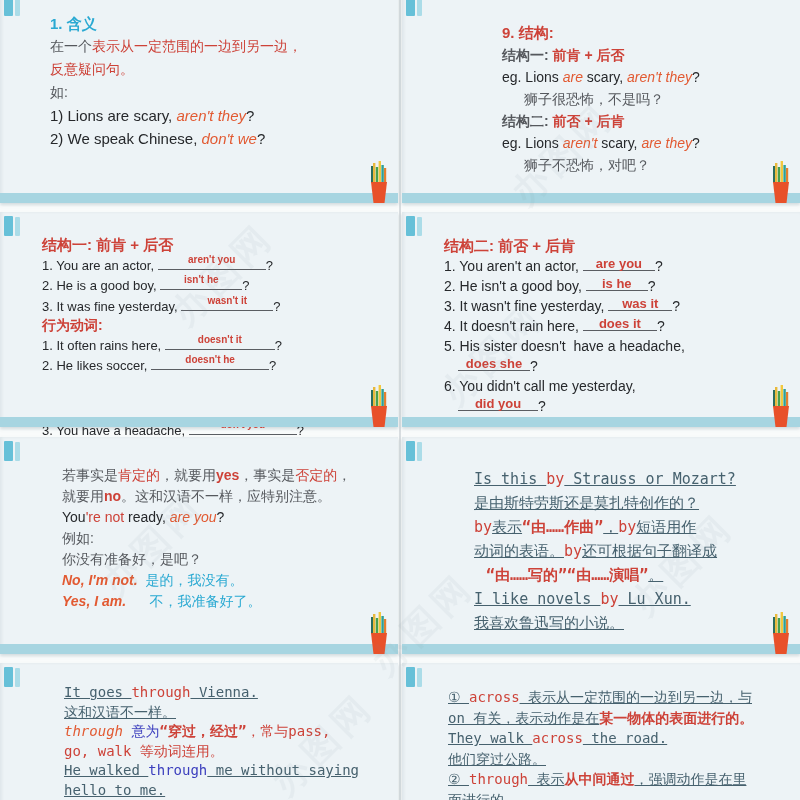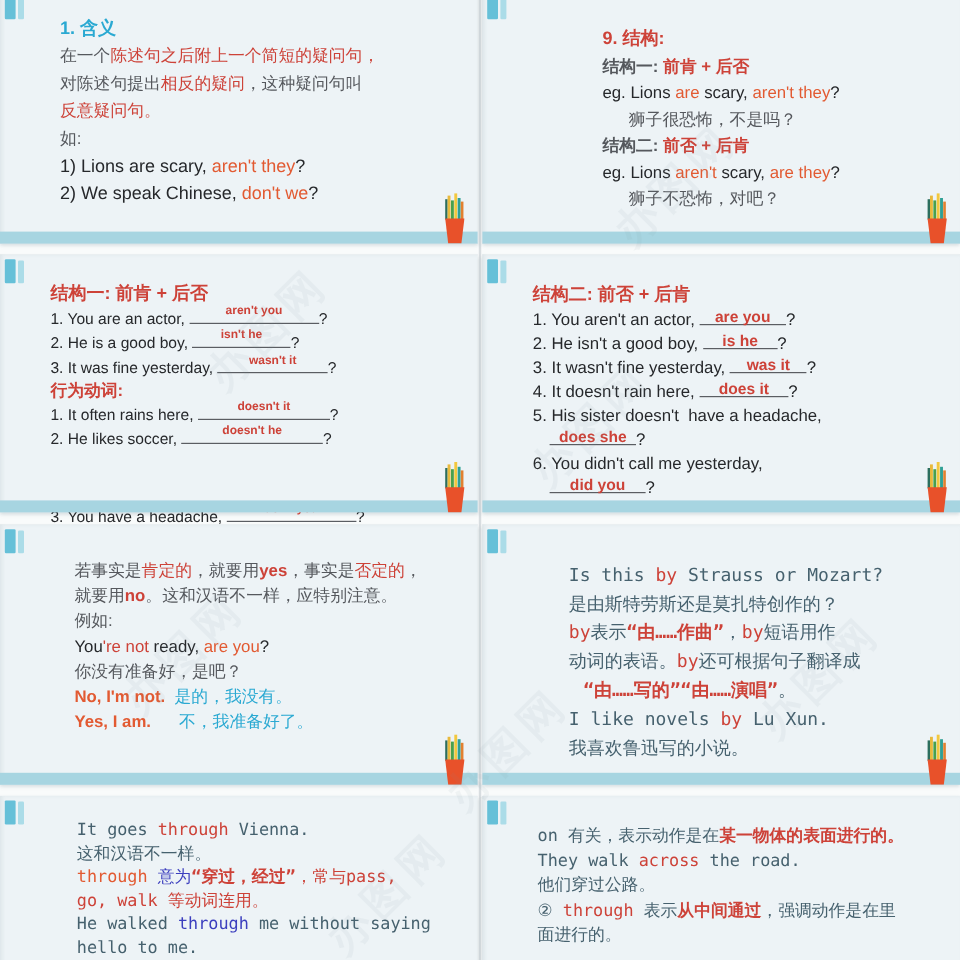--- a/index.html
+++ b/index.html
@@ -34,44 +34,43 @@
   #s3 .content{left:42px;top:24px;font-size:13px;line-height:18.5px;}
   #s4 .content{left:42px;top:24px;font-size:14px;line-height:20px;}
   #s5 .content{left:62px;top:28px;font-size:14px;line-height:21px;}
   #s6 .content{left:72px;top:30px;font-size:15px;line-height:24px;}
   #s7 .content{left:64px;top:20px;font-size:14px;line-height:19.5px;}
   #s8 .content{left:46px;top:24px;font-size:14px;line-height:20.5px;}
   .mono{font-family:"DejaVu Sans Mono","Liberation Mono",monospace;}
   .line{white-space:pre;}
   .b{font-weight:700;}
   .c-dark{color:var(--c-dark);} .c-black{color:var(--c-black);}
-  .c-red{color:var(--c-red);}   .c-orange{color:var(--c-orange);}
-  .c-cyan{color:var(--c-cyan);text-align:right;} .c-slate{color:var(--c-slate);}
+  .c-red{color:var(--c-red);}   .c-orange{color:var(--c-orange);font-style:italic;}
+  .c-cyan{color:var(--c-cyan);text-align:right;} .c-slate{color:var(--c-slate);text-decoration:underline;}
   .c-blue{color:var(--c-blue);}
   .blank{display:inline-block;position:relative;height:14px;
          border-bottom:1.5px solid #5a5d62;vertical-align:baseline;}
   .blank .ans{position:absolute;left:50%;transform:translateX(-50%);bottom:0;
               font-size:13px;line-height:1;font-weight:700;color:var(--c-red);white-space:nowrap;}
   .blank.raised .ans{bottom:4px;font-size:10px;}
   .wm{position:absolute;z-index:5;color:#7e939c;opacity:.07;font-size:36px;
       letter-spacing:6px;transform:rotate(-45deg);pointer-events:none;font-weight:700;}
 </style>
 </head>
 <body>
 
 <div class="viewport">
   <div class="vline"></div>
 
   <div class="slide" id="s1">
     <span class="deco d1"></span>
     <span class="deco d2"></span>
     <div class="content">
         <div class="line" style="font-size: 15px;"><span class="c-cyan b">1. 含义</span></div>
-        <div class="line"><span class="c-dark">在一个</span><span class="c-red">陈述句之后附上一个简短的疑问句，</span></div>
-        <div class="line"><span class="c-dark">对陈述句提出</span><span class="c-red">相反的疑问</span><span class="c-dark">，这种疑问句叫</span></div>
+        <div class="line"><span class="c-dark">在一个</span><span class="c-red">表示从一定范围的一边到另一边，</span></div>
         <div class="line"><span class="c-red">反意疑问句。</span></div>
         <div class="line"><span class="c-dark">如:</span></div>
         <div class="line" style="font-size: 15px;"><span class="c-black">1) Lions are scary, </span><span class="c-orange">aren't they</span><span class="c-black">?</span></div>
         <div class="line" style="font-size: 15px;"><span class="c-black">2) We speak Chinese, </span><span class="c-orange">don't we</span><span class="c-black">?</span></div>
       </div>
     <div class="footer-bar"></div>
     <svg class="pencil" width="18" height="42" viewBox="0 0 18 42">
         <rect x="1" y="5" width="2" height="17" fill="#2c6e5e"></rect>
         <rect x="3" y="2" width="2.4" height="20" fill="#e8b93c"></rect>
         <rect x="5.8" y="6" width="2.4" height="16" fill="#48a04e"></rect>
@@ -157,22 +156,22 @@
         <path d="M1,21 L17,21 L14.5,42 L3.5,42 Z" fill="var(--cup)"></path>
       </svg>
   </div>
 
   <div class="slide" id="s5">
     <span class="deco d1"></span>
     <span class="deco d2"></span>
     <div class="content">
         <div class="line"><span class="c-dark">若事实是</span><span class="c-red">肯定的</span><span class="c-dark">，就要用</span><span class="c-red b">yes</span><span class="c-dark">，事实是</span><span class="c-red">否定的</span><span class="c-dark">，</span></div>
         <div class="line"><span class="c-dark">就要用</span><span class="c-red b">no</span><span class="c-dark">。这和汉语不一样，应特别注意。</span></div>
+        <div class="line"><span class="c-black">You</span><span class="c-red">'re not</span><span class="c-black"> ready, </span><span class="c-orange">are you</span><span class="c-black">?</span></div>
         <div class="line"><span class="c-dark">例如:</span></div>
-        <div class="line"><span class="c-black">You</span><span class="c-red">'re not</span><span class="c-black"> ready, </span><span class="c-orange">are you</span><span class="c-black">?</span></div>
         <div class="line"><span class="c-dark">你没有准备好，是吧？</span></div>
         <div class="line"><span class="c-orange b">No, I'm not.</span><span class="c-dark">  </span><span class="c-cyan">是的，我没有。</span></div>
         <div class="line"><span class="c-orange b">Yes, I am.</span><span class="c-dark">      </span><span class="c-cyan">不，我准备好了。</span></div>
       </div>
     <div class="footer-bar"></div>
     <svg class="pencil" width="18" height="42" viewBox="0 0 18 42">
         <rect x="1" y="5" width="2" height="17" fill="#2c6e5e"></rect>
         <rect x="3" y="2" width="2.4" height="20" fill="#e8b93c"></rect>
         <rect x="5.8" y="6" width="2.4" height="16" fill="#48a04e"></rect>
         <rect x="8.6" y="0" width="2.4" height="22" fill="#f2c83e"></rect>
@@ -217,20 +216,21 @@
         <div class="line"><span class="c-slate">He walked </span><span class="c-blue">through</span><span class="c-slate"> me without saying</span></div>
         <div class="line"><span class="c-slate">hello to me.</span></div>
       </div>
 
   </div>
 
   <div class="slide" id="s8">
     <span class="deco d1"></span>
     <span class="deco d2"></span>
     <div class="content mono">
+        <div class="line"><span class="c-slate">① </span><span class="c-red">across</span><span class="c-slate"> 表示从一定范围的一边到另一边，与</span></div>
         <div class="line"><span class="c-slate">on 有关，表示动作是在</span><span class="c-red b">某一物体的表面进行的。</span></div>
         <div class="line"><span class="c-slate">They walk </span><span class="c-red">across</span><span class="c-slate"> the road.</span></div>
         <div class="line"><span class="c-slate">他们穿过公路。</span></div>
         <div class="line"><span class="c-slate">② </span><span class="c-red">through</span><span class="c-slate"> 表示</span><span class="c-red b">从中间通过</span><span class="c-slate">，强调动作是在里</span></div>
         <div class="line"><span class="c-slate">面进行的。</span></div>
       </div>
 
   </div>
 
   <span class="wm" style="left:500px;top:130px">办图网</span>

